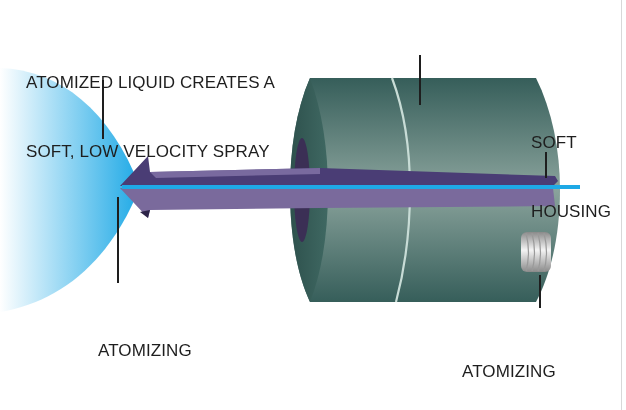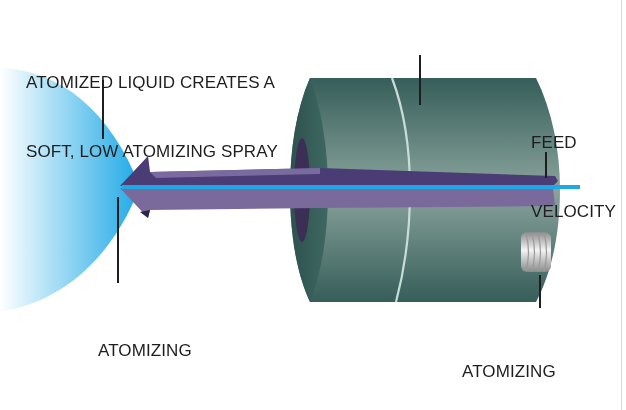--- a/index.html
+++ b/index.html
@@ -81,27 +81,27 @@
       <line x1="103" y1="80" x2="103" y2="139"></line>
       <line x1="420" y1="55" x2="420" y2="105"></line>
       <line x1="546" y1="152" x2="546" y2="178"></line>
       <line x1="118" y1="197" x2="118" y2="283"></line>
       <line x1="540" y1="275" x2="540" y2="308"></line>
     </g>
   </svg>
 
   <div class="label" style="left:26px; top:25px;">
     <span>ATOMIZED LIQUID CREATES A</span>
-    <span>SOFT, LOW ATOMIZING SPRAY</span>
+    <span>SOFT, LOW VELOCITY SPRAY</span>
   </div>
 
 
   <div class="label" style="left:531px; top:85px;">
-    <span>FEED</span>
-    <span>VELOCITY</span>
+    <span>SOFT</span>
+    <span>HOUSING</span>
   </div>
 
   <div class="label" style="left:98px; top:293px;">
     <span>ATOMIZING</span>
     <span>SURFACE</span>
   </div>
 
   <div class="label" style="left:462px; top:314px;">
     <span>ATOMIZING</span>
     

